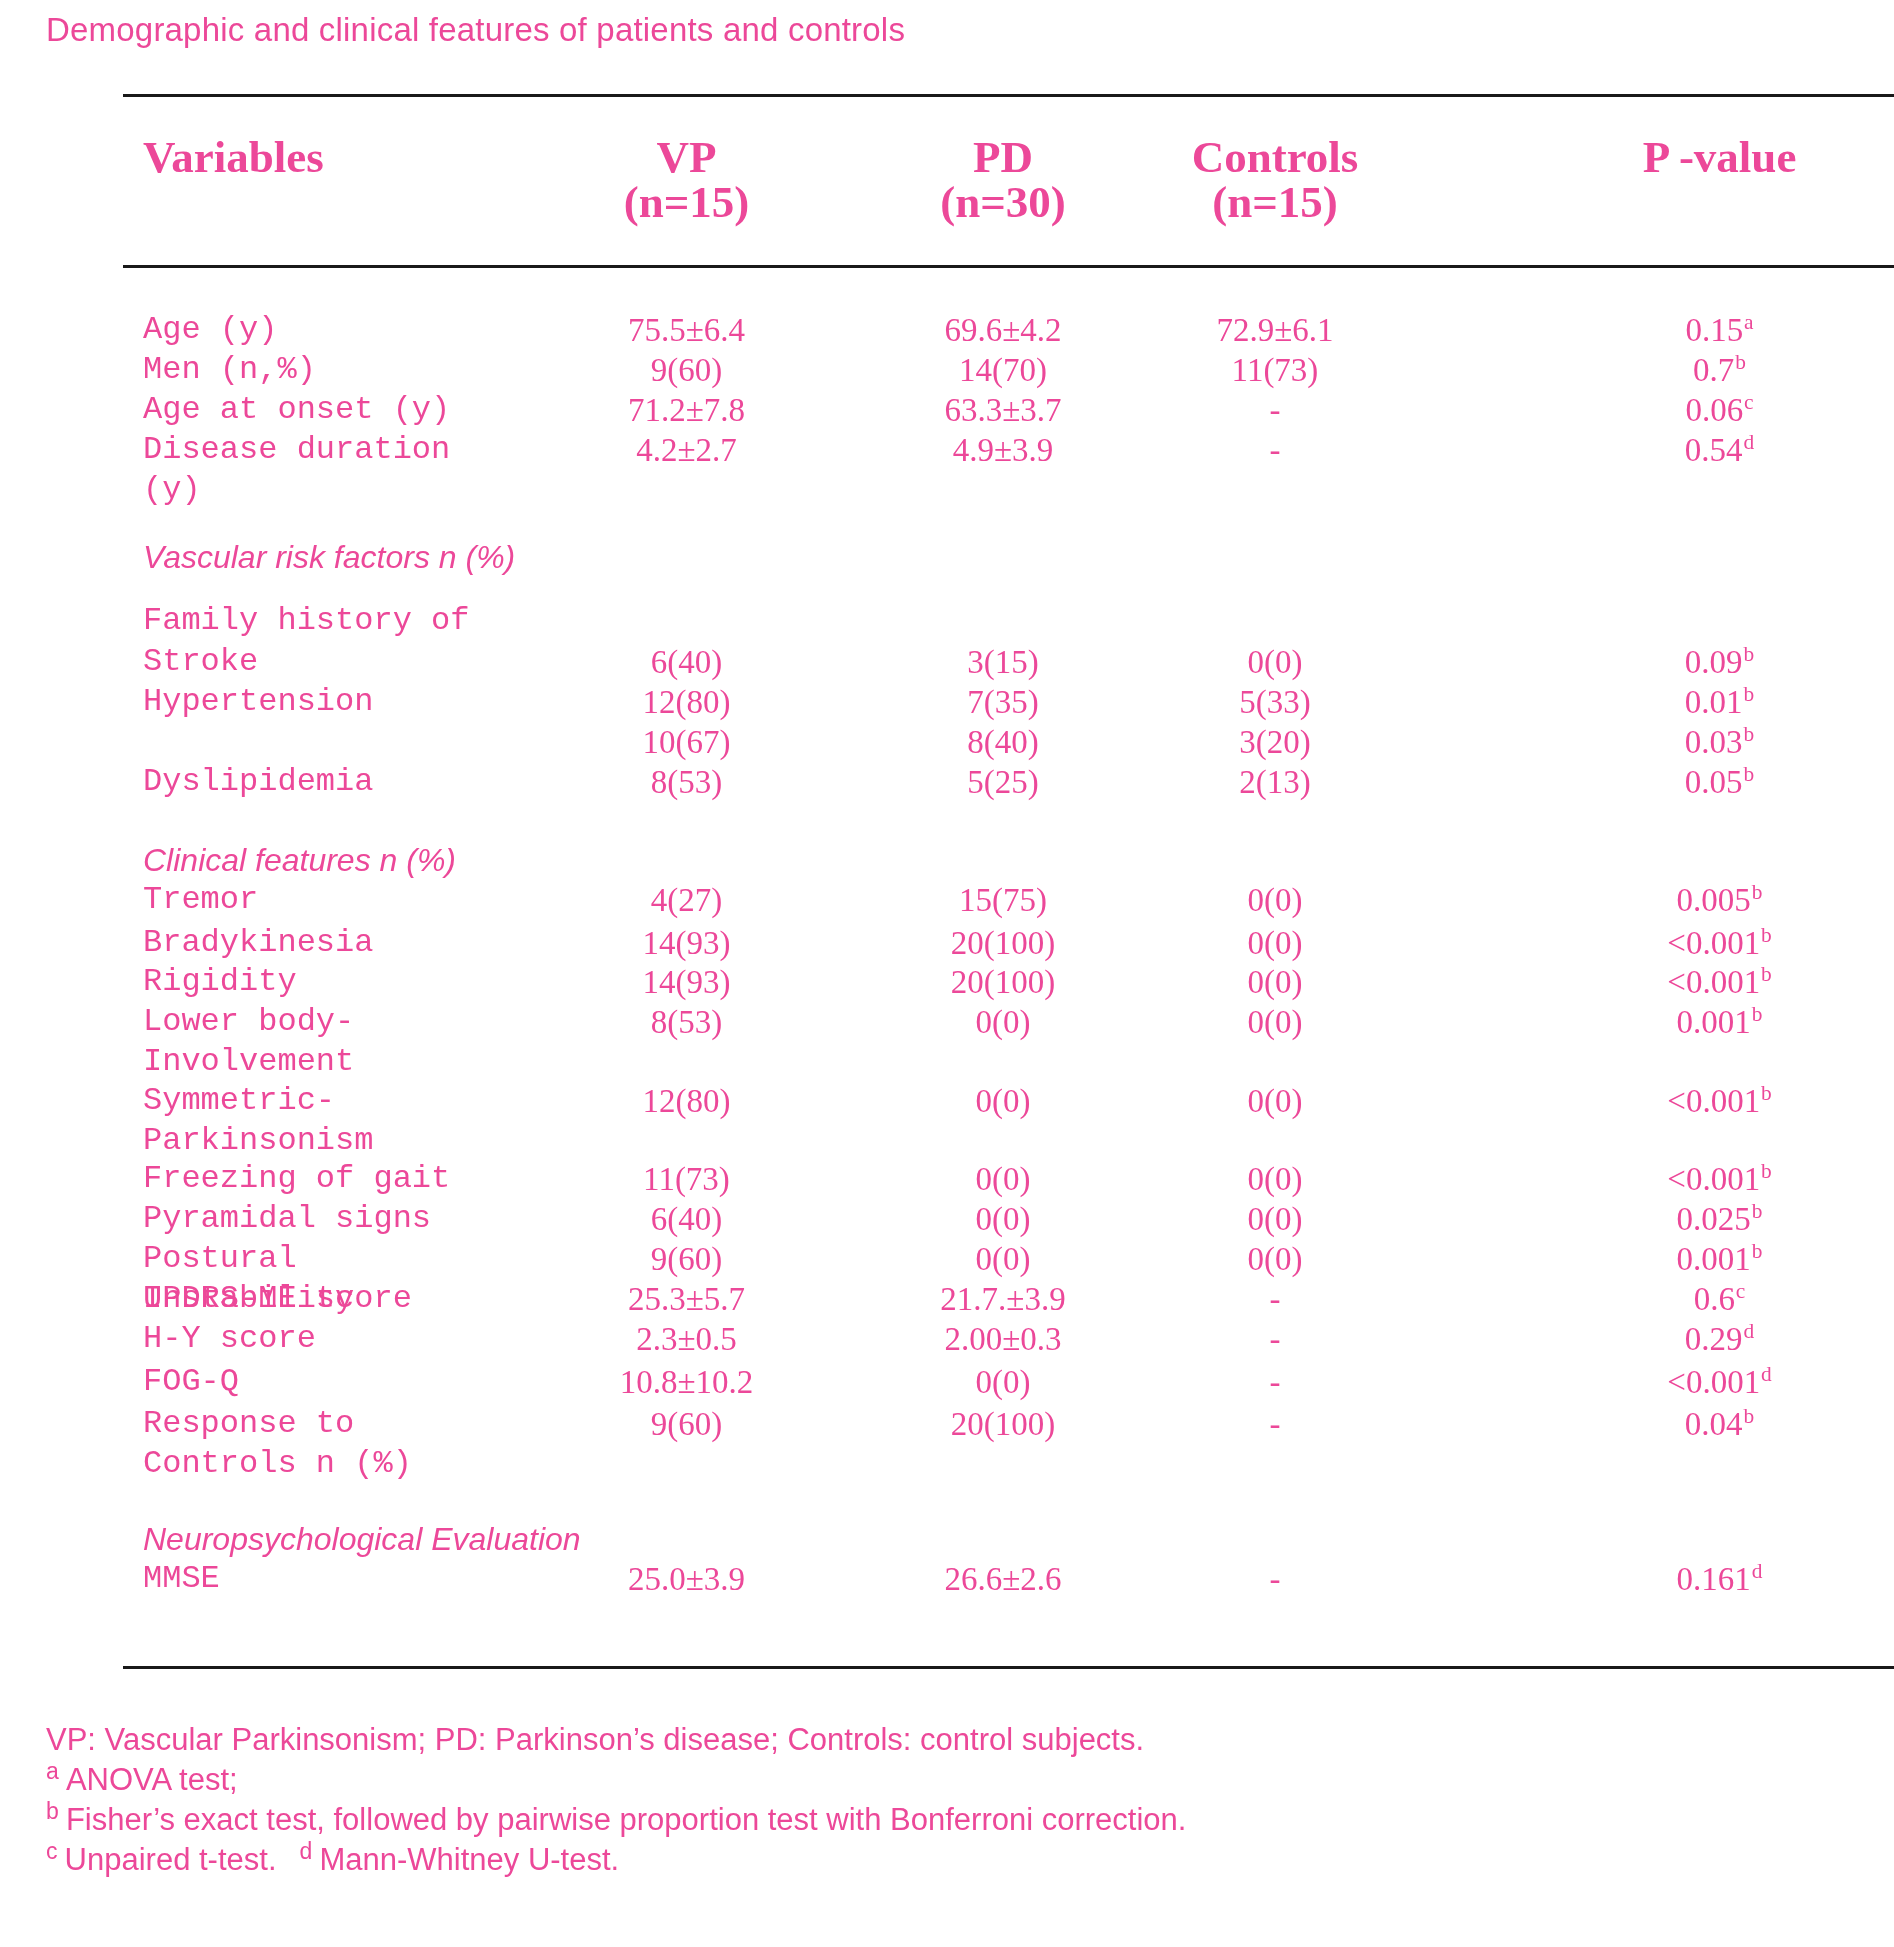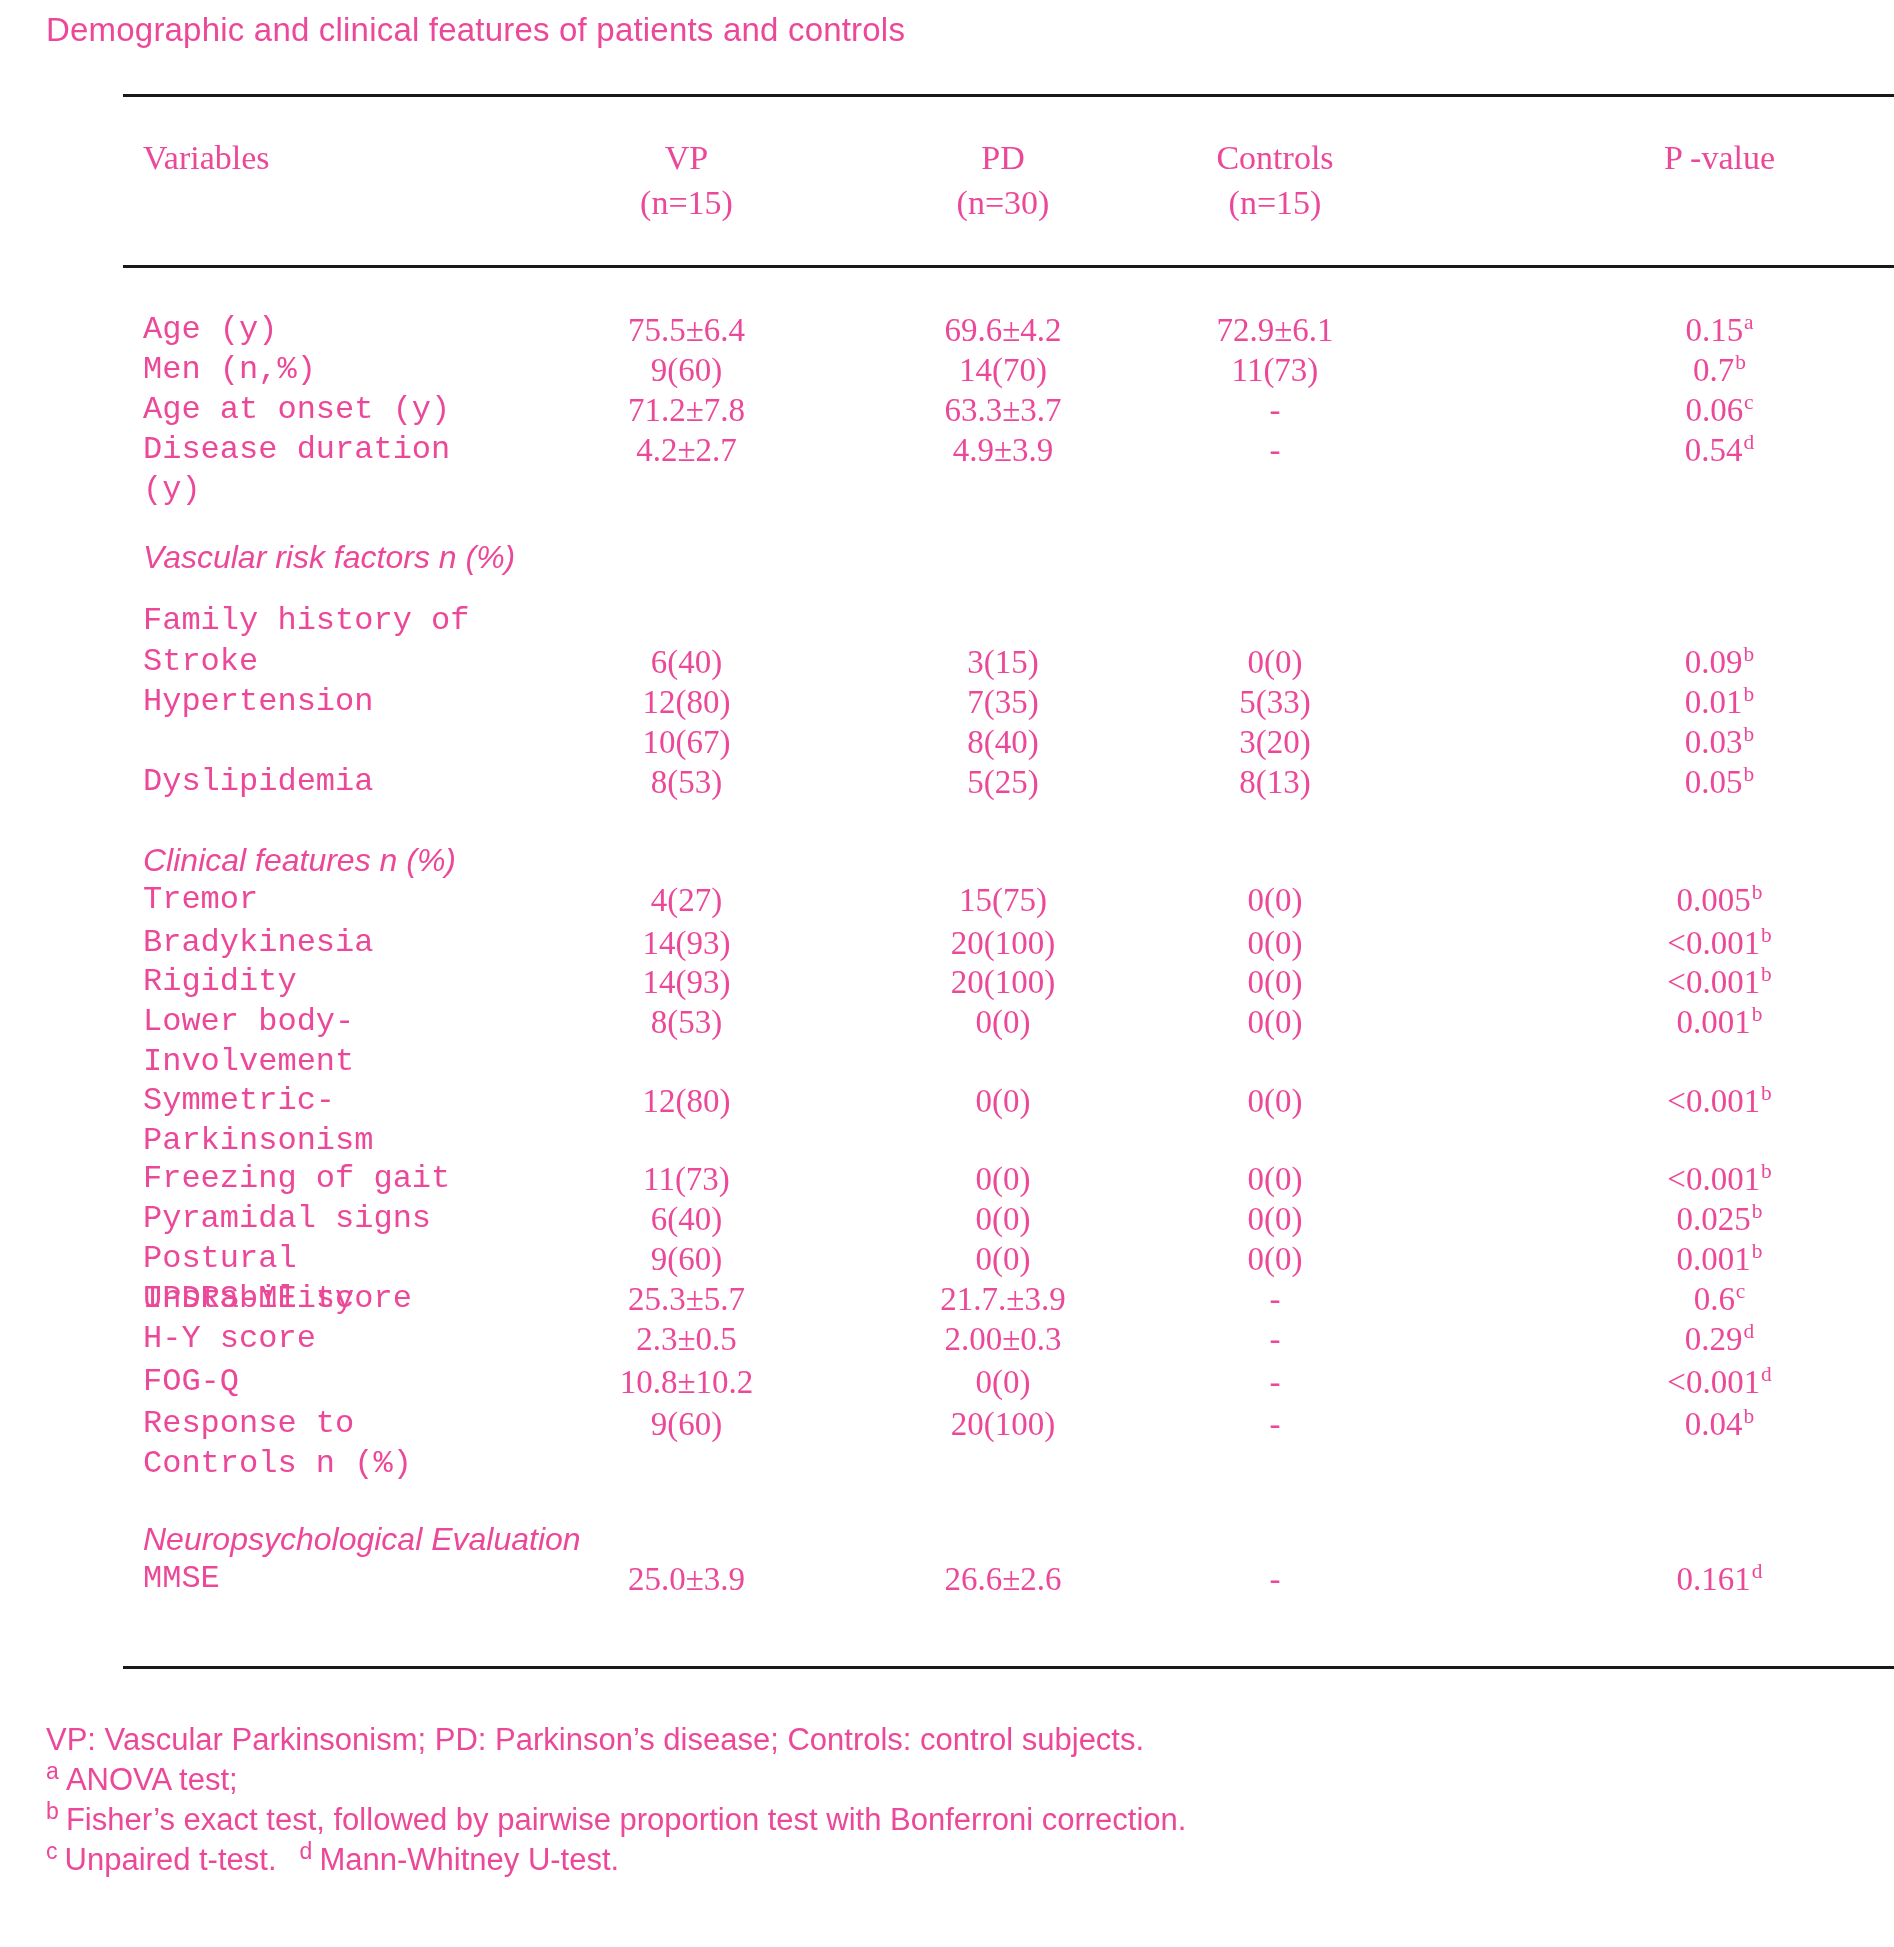--- a/index.html
+++ b/index.html
@@ -8,21 +8,21 @@
   .title{position:absolute;left:46px;top:10.7px;font-size:33px;letter-spacing:0.2px;}
   .rule{position:absolute;left:123px;width:1772px;height:2.7px;background:#191919;}
   .row{position:absolute;left:125px;width:1770px;display:grid;
        grid-template-columns:392px 339px 294px 250px 143px 353px;align-items:start;}
   .cl{grid-column:1;padding-left:18px;font-size:32px;line-height:40px;text-align:left;font-family:Liberation Mono, monospace;}
   .cs{grid-column:1 / span 4;padding-left:18px;font-size:32px;line-height:40px;font-style:italic;}
   .ln{display:block;}
   .cv{font-family:"Liberation Serif",serif;font-size:33px;line-height:40px;text-align:center;}
   .v1{grid-column:2}.v2{grid-column:3}.v3{grid-column:4}.v4{grid-column:6}
   .cv sup{font-size:21.4px;line-height:0;vertical-align:super;margin-left:0.9px;}
-  .header .hc{font-family:"Liberation Serif",serif;font-weight:normal;font-size:34px;
+  .header .hc{font-family:"Liberation Serif",serif;font-weight:bold;font-size:45px;
               line-height:45px;text-align:center;}
   .hc1{grid-column:1;text-align:left !important;padding-left:18px;}
   .hc2{grid-column:2}.hc3{grid-column:3}.hc4{grid-column:4}.hc5{grid-column:6}
   .fn{position:absolute;left:46px;font-size:31px;line-height:40px;}
   .fn sup{font-size:23px;line-height:0;vertical-align:super;margin-right:7.1px;}
   .fn .gap{margin-left:23px;}
 </style>
 </head>
 <body>
 
@@ -111,21 +111,21 @@
     <div class="cv v1">10(67)</div>
     <div class="cv v2">8(40)</div>
     <div class="cv v3">3(20)</div>
     <div class="cv v4"><span>0.03</span><sup>b</sup></div>
   </div>
 
   <div class="row" style="top:762px">
     <div class="cl">Dyslipidemia</div>
     <div class="cv v1">8(53)</div>
     <div class="cv v2">5(25)</div>
-    <div class="cv v3">8(13)</div>
+    <div class="cv v3">2(13)</div>
     <div class="cv v4"><span>0.05</span><sup>b</sup></div>
   </div>
 
   <div class="row" style="top:840px">
     <div class="cs">Clinical features n (%)</div>
   </div>
 
   <div class="row" style="top:880px">
     <div class="cl">Tremor</div>
     <div class="cv v1">4(27)</div>

